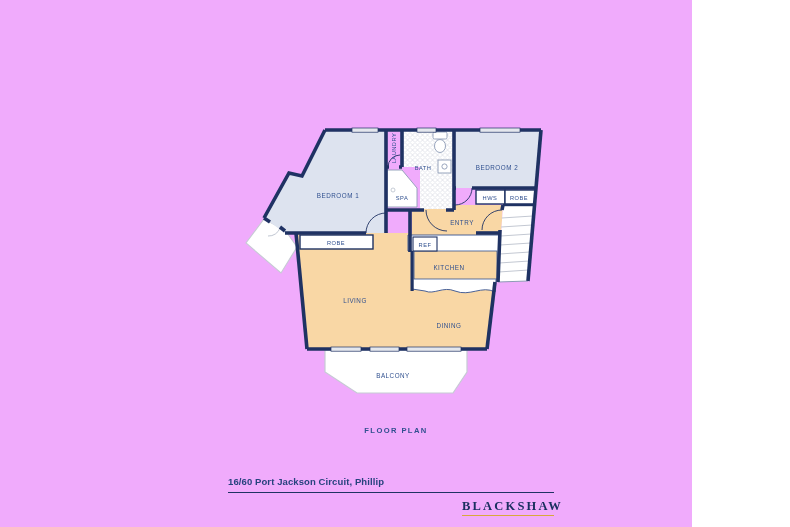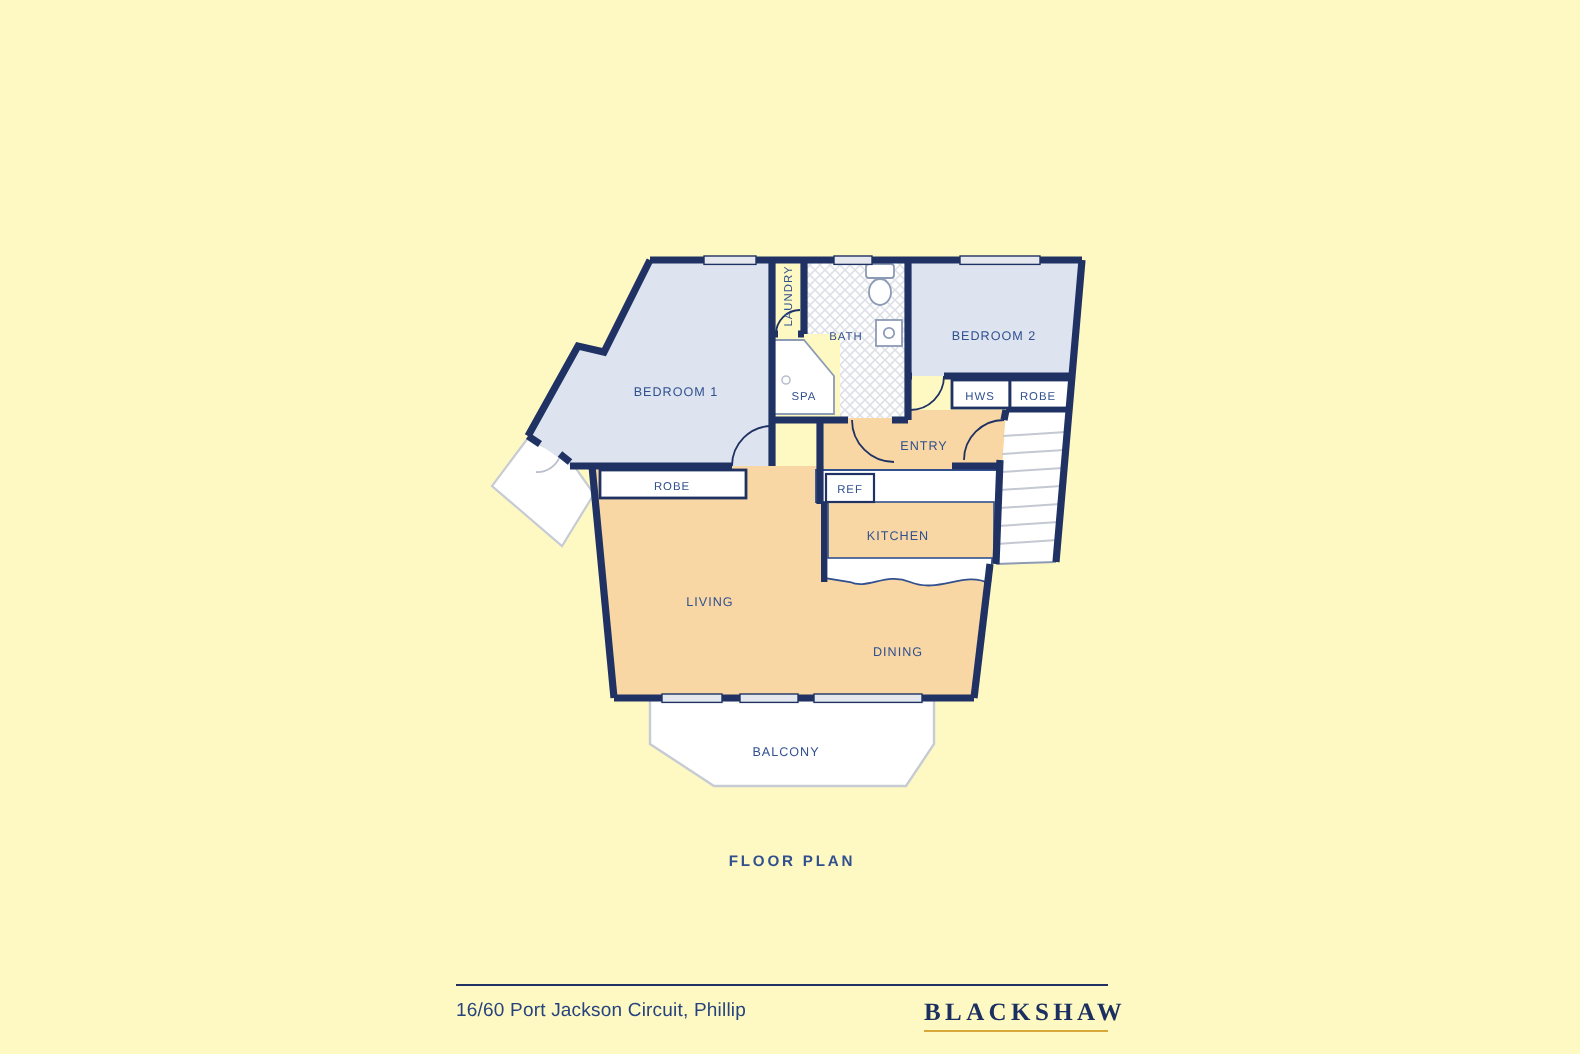--- a/index.html
+++ b/index.html
@@ -1,26 +1,26 @@
 <!DOCTYPE html>
 <html><head>
 <meta charset="utf-8">
 <style>
   html,body{margin:0;padding:0;background:#ffffff;}
-  .page{position:relative;width:790px;height:527px;background:#fef9c3;overflow:hidden;
+  .page{position:relative;width:692px;height:527px;background:#f0abfc;overflow:hidden;
         font-family:"Liberation Sans",sans-serif;}
   .plan-svg{position:absolute;left:0;top:0;width:790px;height:527px;}
   .room-label{font-family:"Liberation Sans",sans-serif;fill:#30508f;font-size:6.3px;
               letter-spacing:0.5px;text-anchor:middle;}
   .small-label{font-size:5.7px;}
   .title-label{font-size:7.6px;letter-spacing:1.4px;font-weight:bold;}
   .footer-line{position:absolute;left:228px;top:492px;width:326px;height:0;
                border-top:1.6px solid #1f3263;}
-  .footer-address{position:absolute;left:228px;top:500px;color:#27437e;
-                  font-size:9.5px;font-weight:normal;letter-spacing:0.1px;}
+  .footer-address{position:absolute;left:228px;top:476px;color:#27437e;
+                  font-size:9.5px;font-weight:bold;letter-spacing:0.1px;}
   .brand{position:absolute;top:499px;left:462px;width:92px;
          font-family:"Liberation Serif",serif;font-weight:bold;font-size:12.5px;
          letter-spacing:2.2px;color:#1b3060;border-bottom:1.5px solid #d8a93a;
          padding-bottom:1px;}
 </style>
 </head>
 <body>
 
 <div class="page">
 

